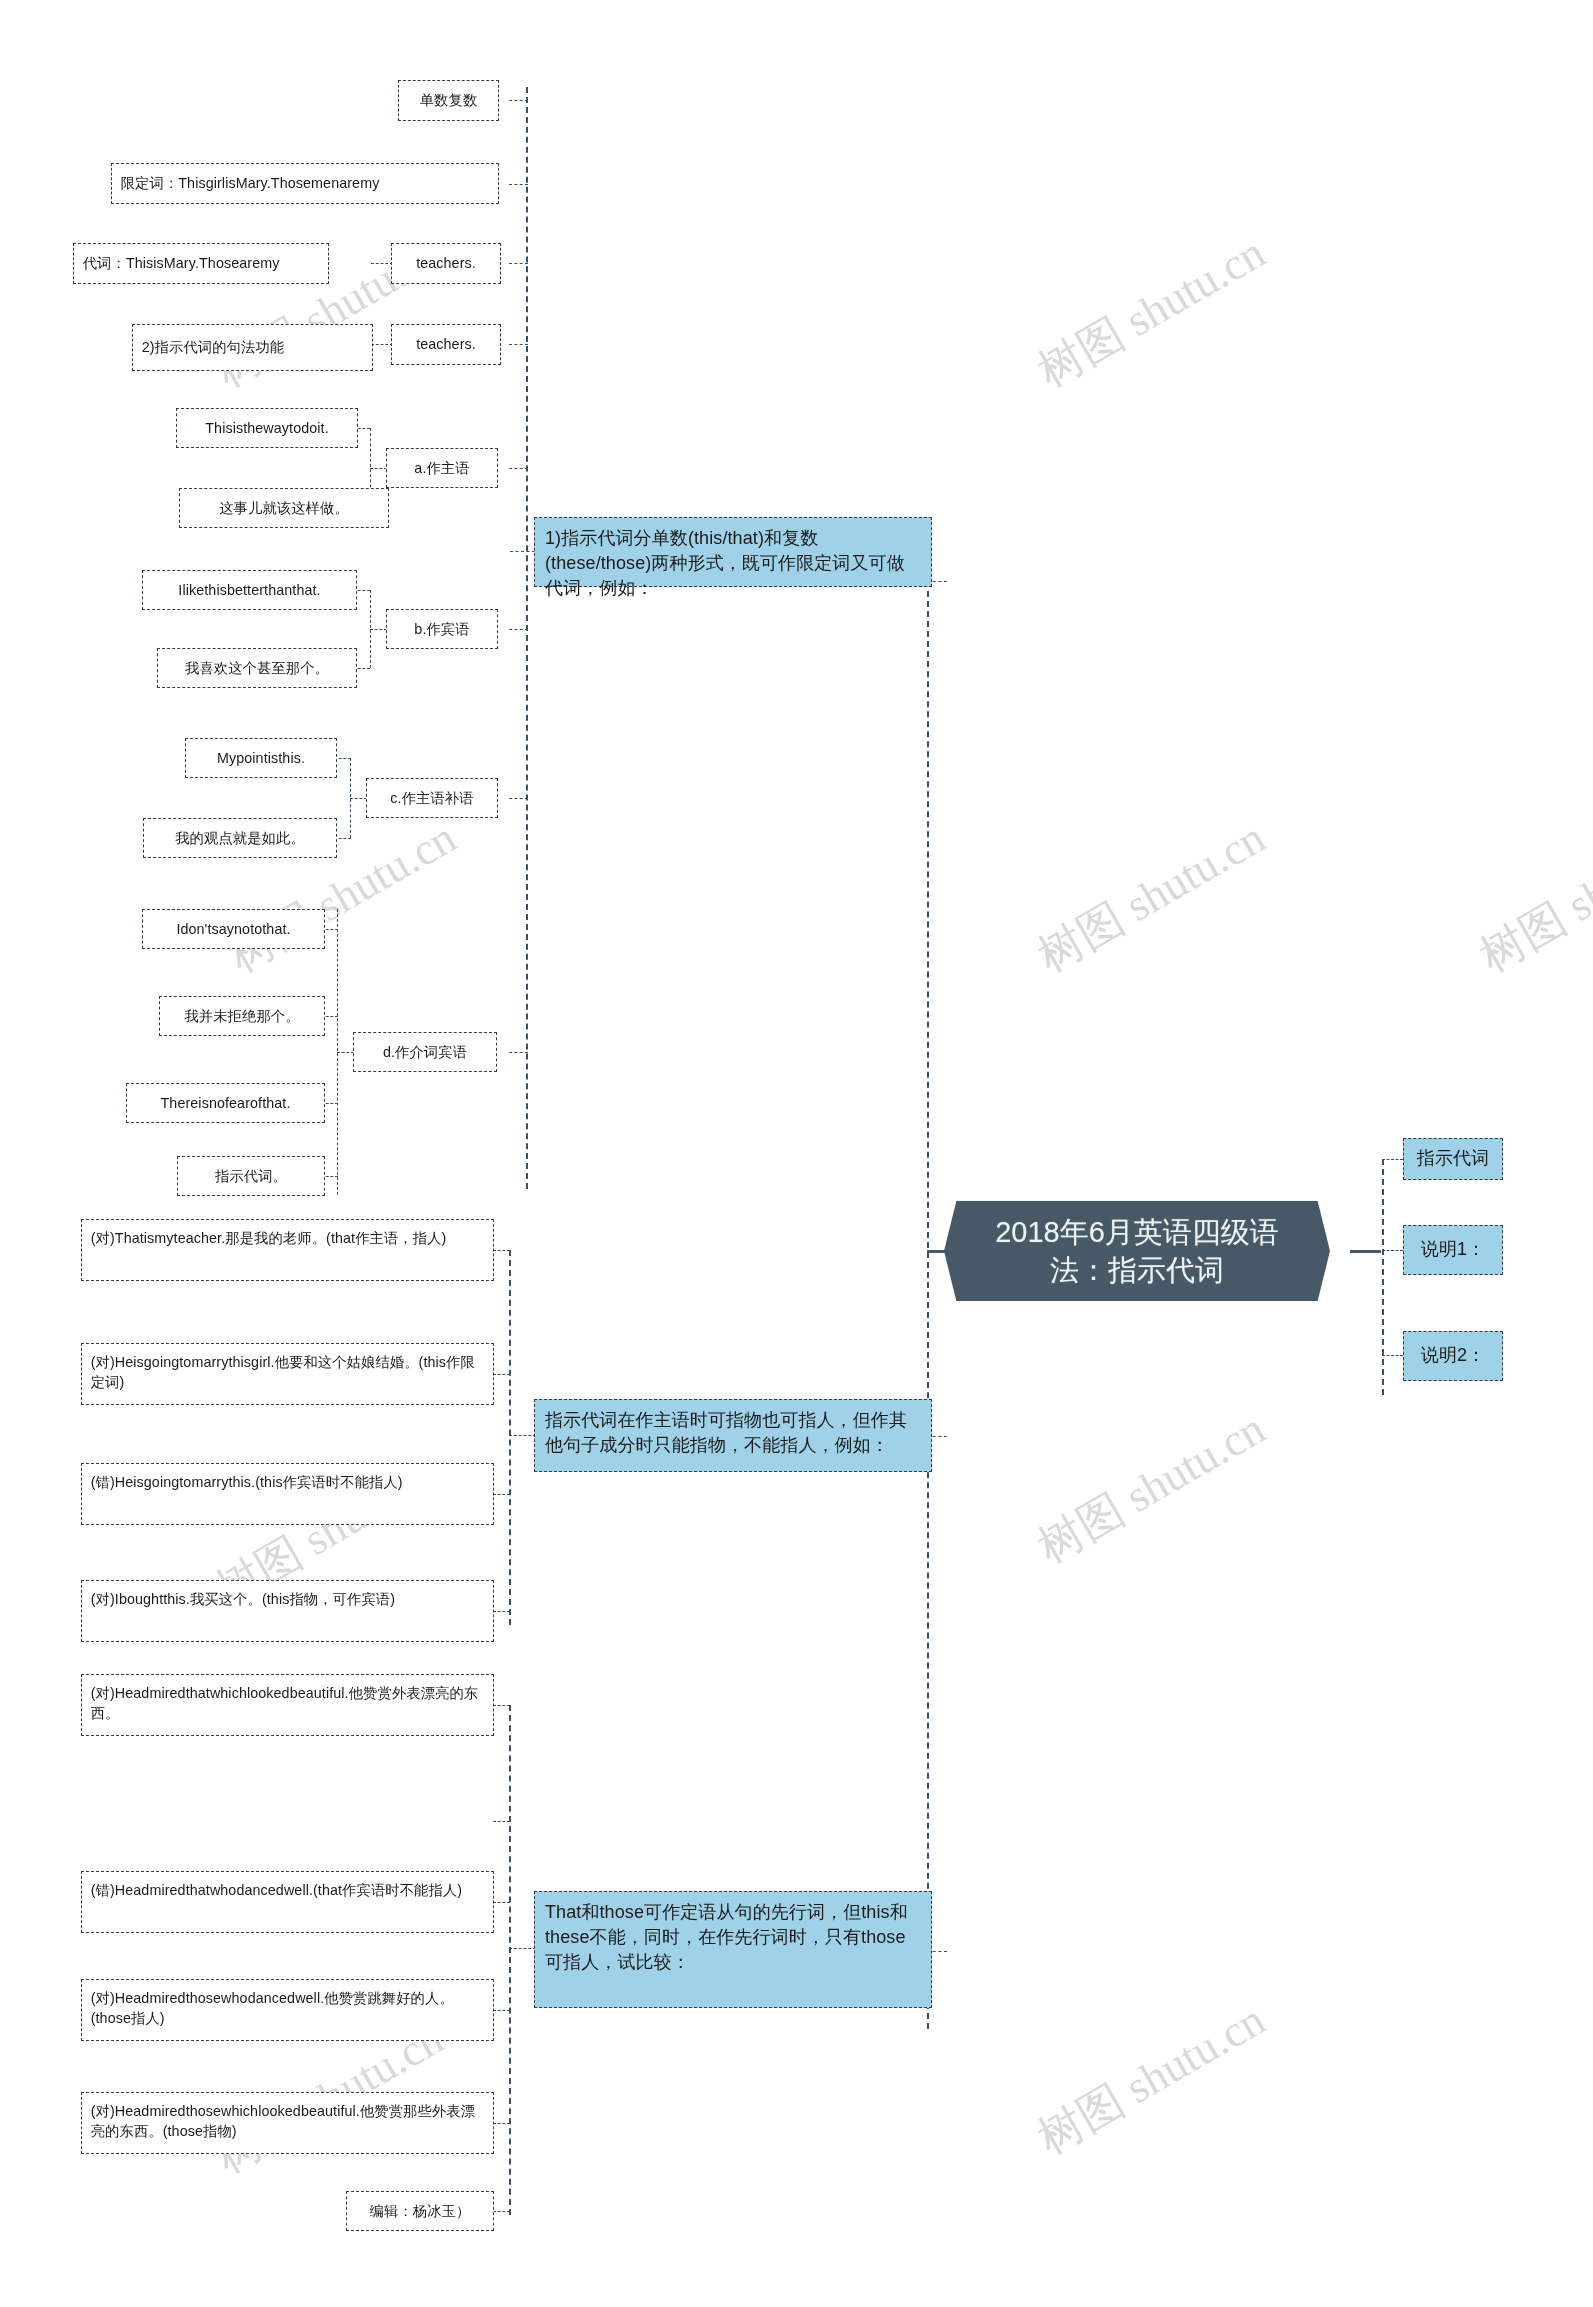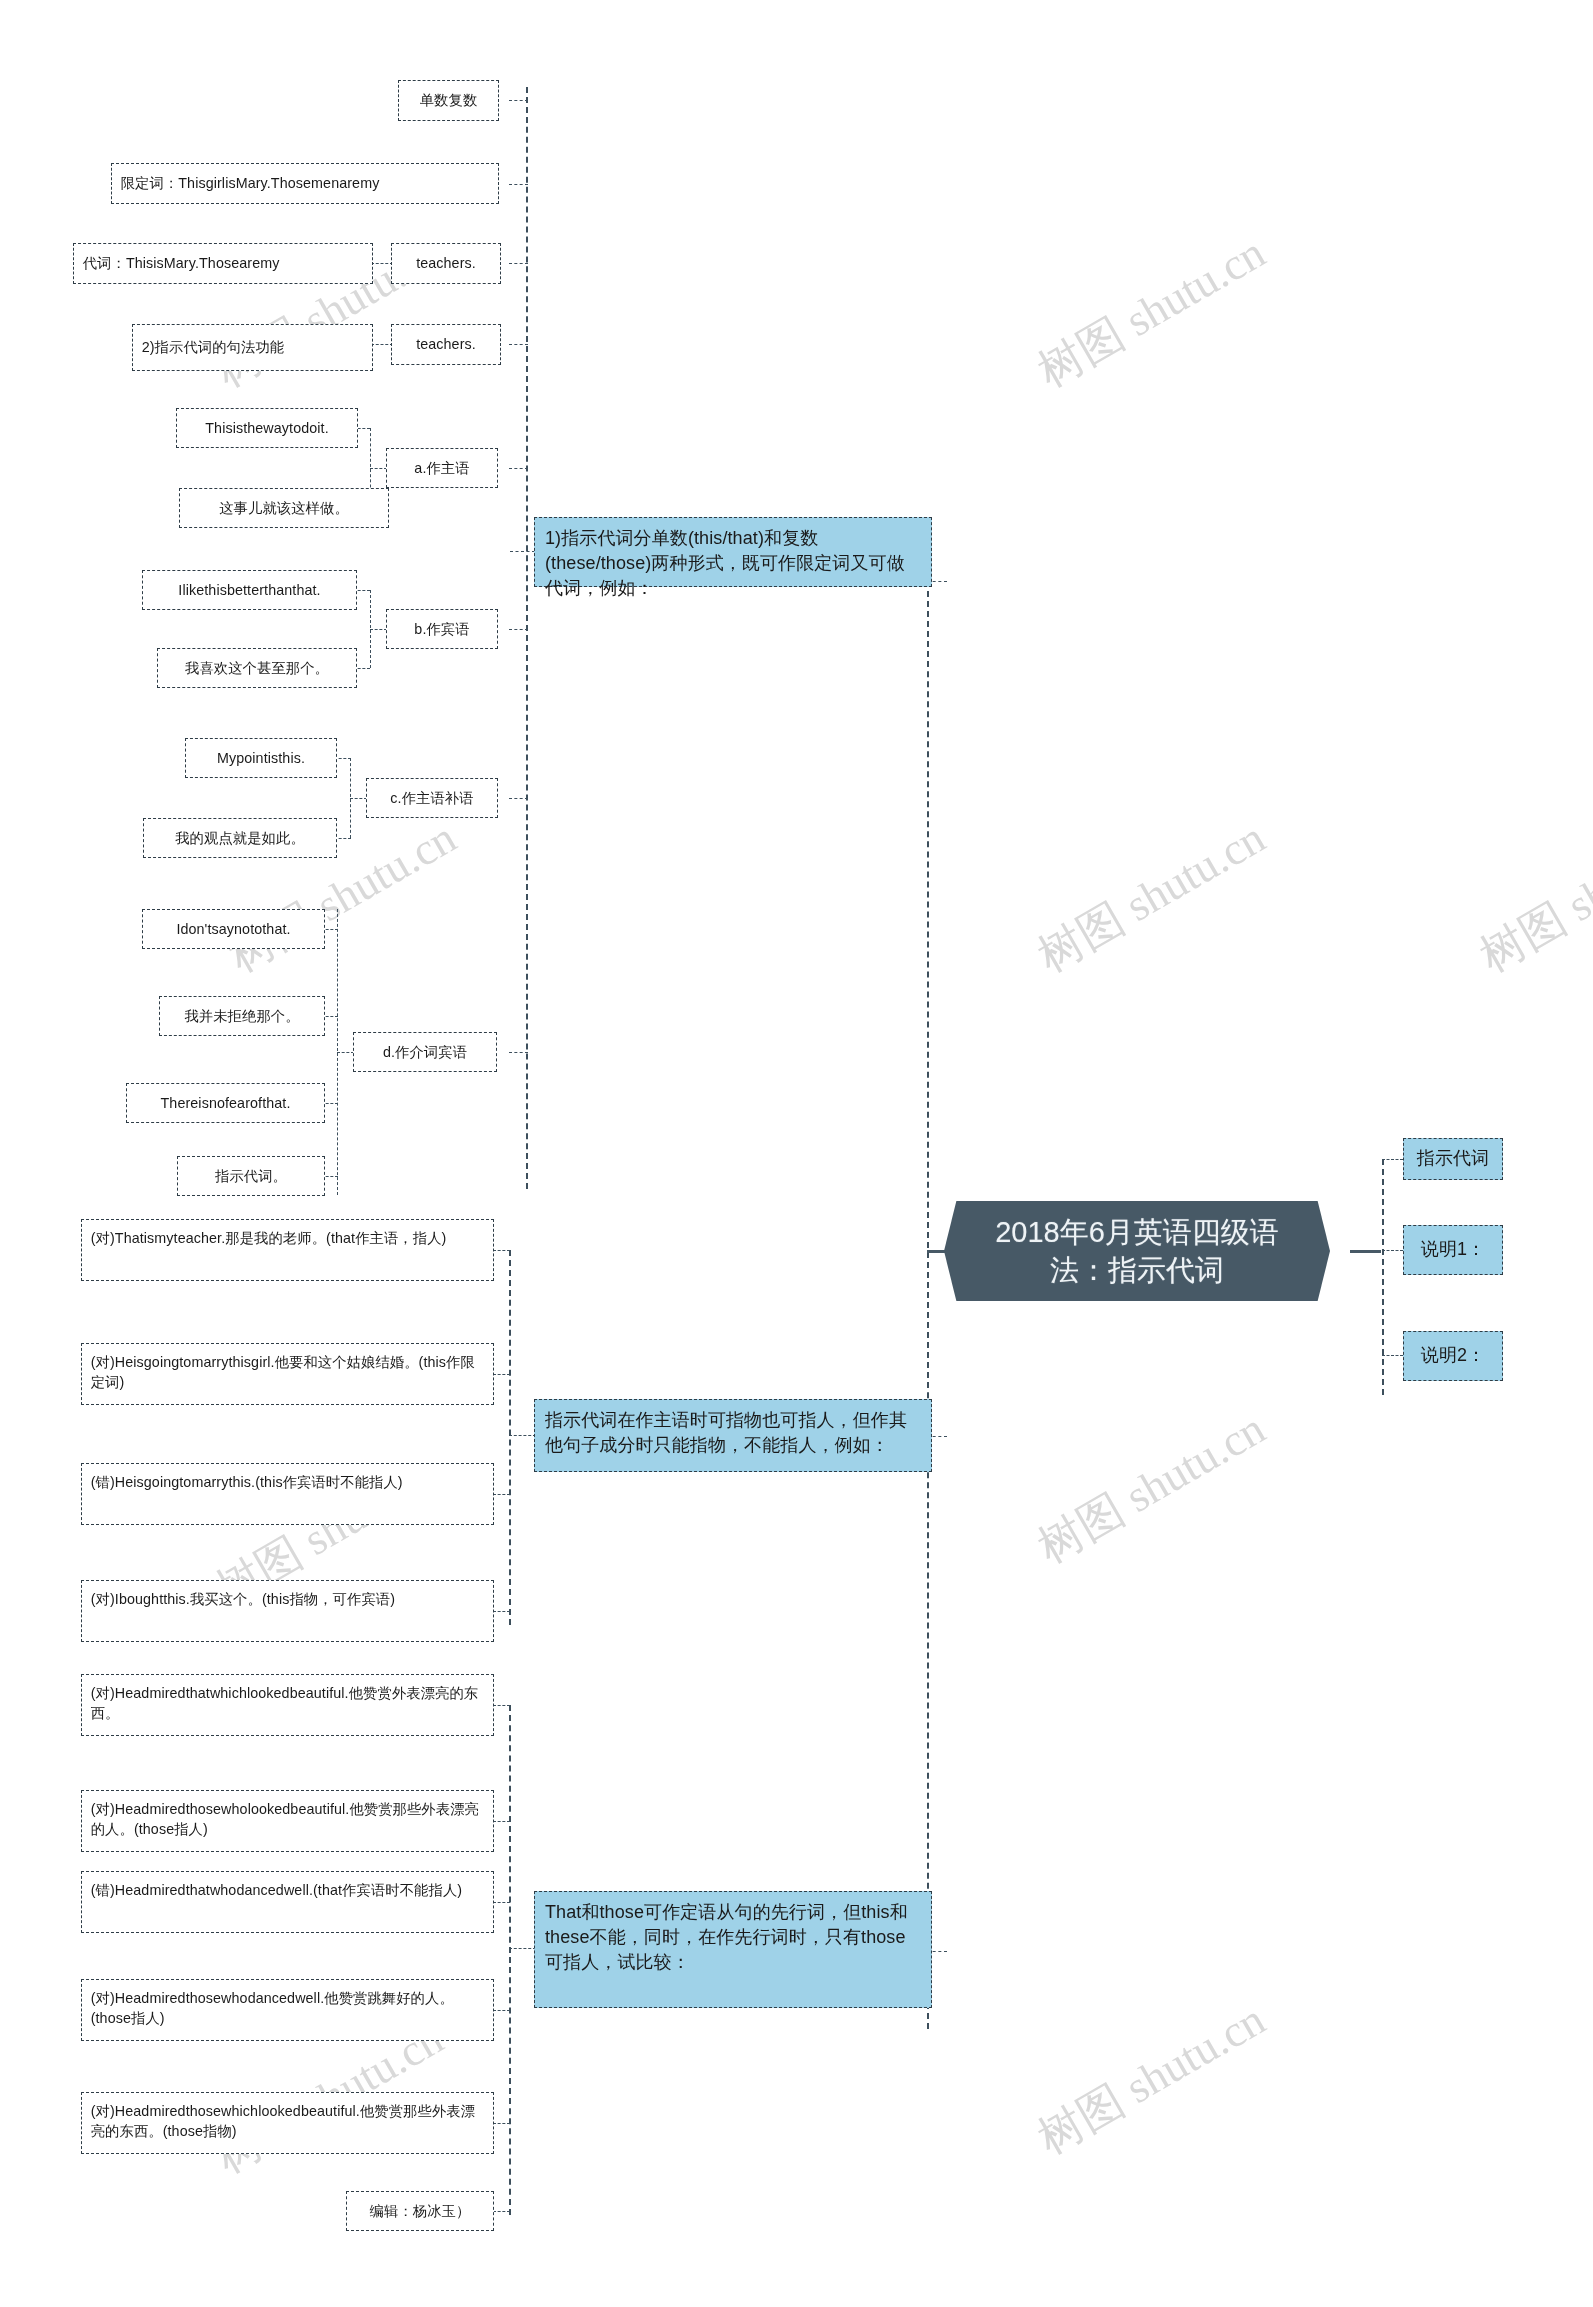--- a/index.html
+++ b/index.html
@@ -157,21 +157,21 @@
   <div class="hline thin" style="left:509px; top:184px; width:18.7px;"></div>
   <div class="node" style="left:111px; top:163px; width:388px; height:41px;">
     <span>限定词：ThisgirlisMary.Thosemenaremy</span>
   </div>
 
   <div class="hline thin" style="left:509px; top:263px; width:18.7px;"></div>
   <div class="node center-txt" style="left:391px; top:243px; width:110px; height:41px;">
     <span>teachers.</span>
   </div>
   <div class="hline thin" style="left:371px; top:263px; width:22.4px;"></div>
-  <div class="node" style="left:73px; top:243px; width:300px; height:41px;">
+  <div class="node" style="left:73px; top:243px; width:256px; height:41px;">
     <span>代词：ThisisMary.Thosearemy</span>
   </div>
 
   <div class="hline thin" style="left:509px; top:344px; width:18.7px;"></div>
   <div class="node center-txt" style="left:391px; top:324px; width:110px; height:41px;">
     <span>teachers.</span>
   </div>
   <div class="hline thin" style="left:371px; top:344px; width:22.4px;"></div>
   <div class="node" style="left:132px; top:324px; width:241px; height:47px;">
     <span>2)指示代词的句法功能</span>
@@ -271,23 +271,20 @@
 
   <div class="vline" style="left:509px; top:1705px; height:510px;"></div>
   <div class="hline thin" style="left:509px; top:1948px; width:27px;"></div>
 
   <div class="hline thin" style="left:493px; top:1705px; width:17.4px;"></div>
   <div class="node wrap" style="left:81px; top:1674px; width:413px; height:62px;">
     <span>(对)Headmiredthatwhichlookedbeautiful.他赞赏外表漂亮的东西。</span>
   </div>
 
   <div class="hline thin" style="left:493px; top:1821px; width:17.4px;"></div>
-  <div class="node wrap" style="left:81px; top:1790px; width:413px; height:62px;">
-    <span>(对)Headmiredthosewholookedbeautiful.他赞赏那些外表漂亮的人。(those指人)</span>
-  </div>
 
   <div class="hline thin" style="left:493px; top:1902px; width:17.4px;"></div>
   <div class="node wrap" style="left:81px; top:1871px; width:413px; height:62px;">
     <span>(错)Headmiredthatwhodancedwell.(that作宾语时不能指人)</span>
   </div>
 
   <div class="hline thin" style="left:493px; top:2010px; width:17.4px;"></div>
   <div class="node wrap" style="left:81px; top:1979px; width:413px; height:62px;">
     <span>(对)Headmiredthosewhodancedwell.他赞赏跳舞好的人。(those指人)</span>
   </div>

